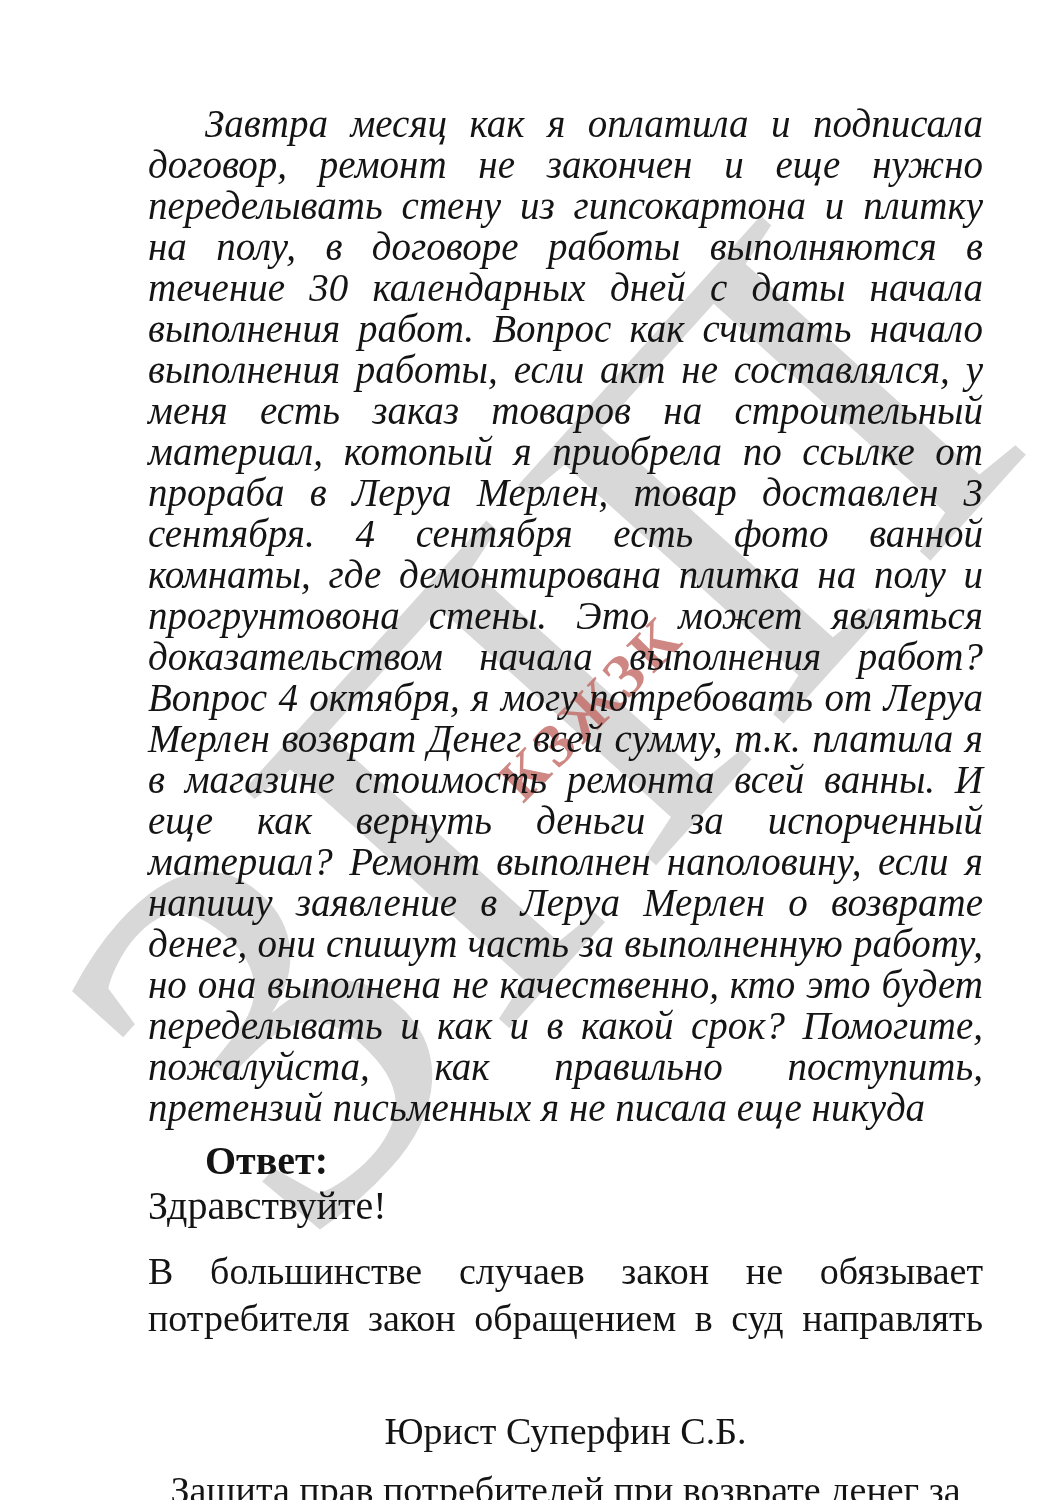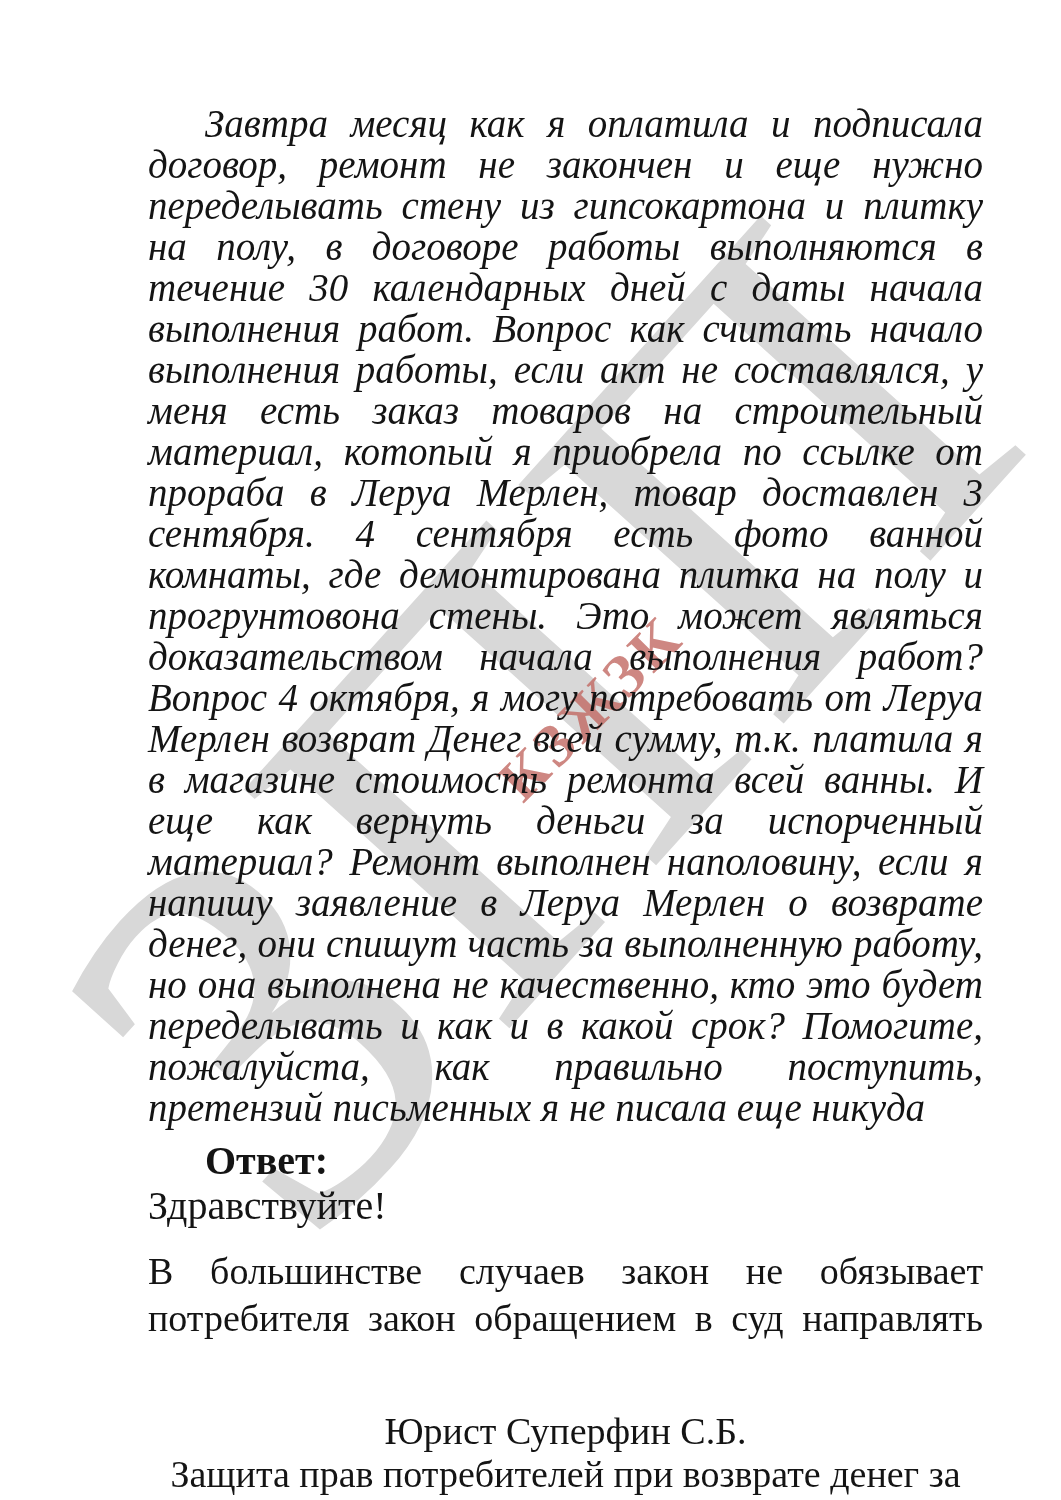--- a/index.html
+++ b/index.html
@@ -78,21 +78,21 @@
     text-align: justify;
     text-align-last: justify;
   }
   .footer {
     margin-top: 68px;
     text-align: center;
     font-size: 38px;
     line-height: 43px;
   }
   .footer p {
-    margin: 0;
+    margin: 16px;
   }
 </style>
 </head>
 <body style="background: rgb(255, 255, 255); color: rgb(20, 20, 20);">
 
 <div class="watermark-layer">
   <div class="wm-large" style="color: rgb(216, 216, 216);">ЗПП</div>
   <div class="wm-small" style="color: rgb(194, 106, 99);">КЗЖЗК</div>
 </div>
 

